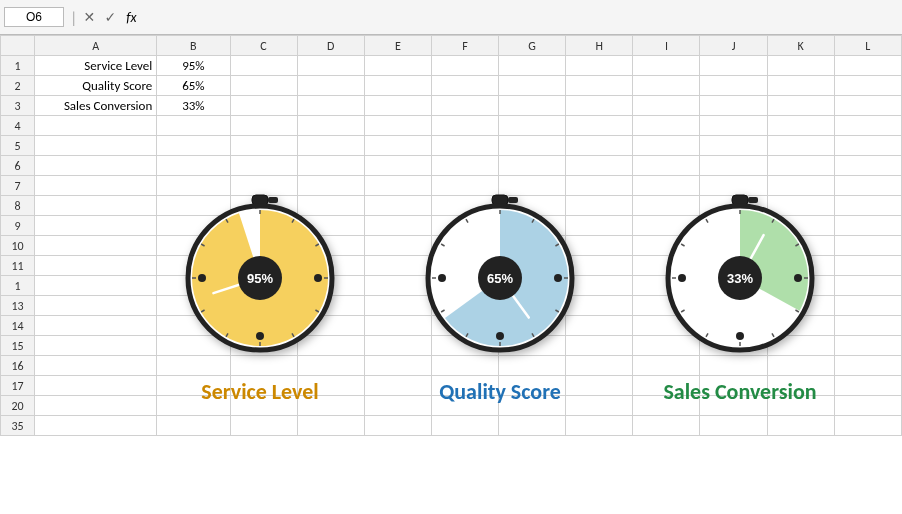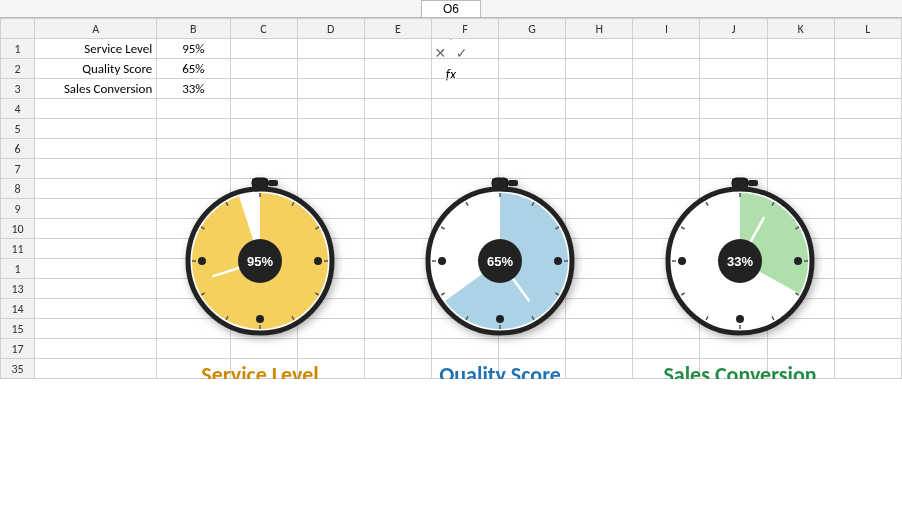--- a/index.html
+++ b/index.html
@@ -7,26 +7,25 @@
       font-family: Calibri, Arial, sans-serif;
       background: #fff;
       font-size: 13px;
       overflow: hidden;
     }
 
     
     .formula-bar {
       display: flex;
       align-items: center;
-      height: 18px;
+      height: 35px;
       border-bottom: 1px solid #bbb;
       background: #f5f5f5;
       padding: 0 4px;
       gap: 4px;
-      flex-direction: column;
     }
     .cell-ref {
       width: 60px;
       height: 20px;
       border: 1px solid #bbb;
       text-align: center;
       font-size: 12px;
       background: #fff;
       padding: 1px 4px;
     }
@@ -381,21 +380,51 @@
           <td class="cell"></td>
           <td class="cell"></td>
           <td class="cell"></td>
           <td class="cell"></td>
           <td class="cell"></td>
           <td class="cell"></td>
           <td class="cell"></td>
           <td class="cell"></td>
         </tr>
         <tr>
+          <th class="row-header">16</th>
+          <td class="cell"></td>
+          <td class="cell"></td>
+          <td class="cell"></td>
+          <td class="cell"></td>
+          <td class="cell"></td>
+          <td class="cell"></td>
+          <td class="cell"></td>
+          <td class="cell"></td>
+          <td class="cell"></td>
+          <td class="cell"></td>
+          <td class="cell"></td>
+          <td class="cell"></td>
+        </tr>
+        <tr>
           <th class="row-header">17</th>
+          <td class="cell"></td>
+          <td class="cell"></td>
+          <td class="cell"></td>
+          <td class="cell"></td>
+          <td class="cell"></td>
+          <td class="cell"></td>
+          <td class="cell"></td>
+          <td class="cell"></td>
+          <td class="cell"></td>
+          <td class="cell"></td>
+          <td class="cell"></td>
+          <td class="cell"></td>
+        </tr>
+        <tr>
+          <th class="row-header">20</th>
           <td class="cell"></td>
           <td class="cell"></td>
           <td class="cell"></td>
           <td class="cell"></td>
           <td class="cell"></td>
           <td class="cell"></td>
           <td class="cell"></td>
           <td class="cell"></td>
           <td class="cell"></td>
           <td class="cell"></td>

